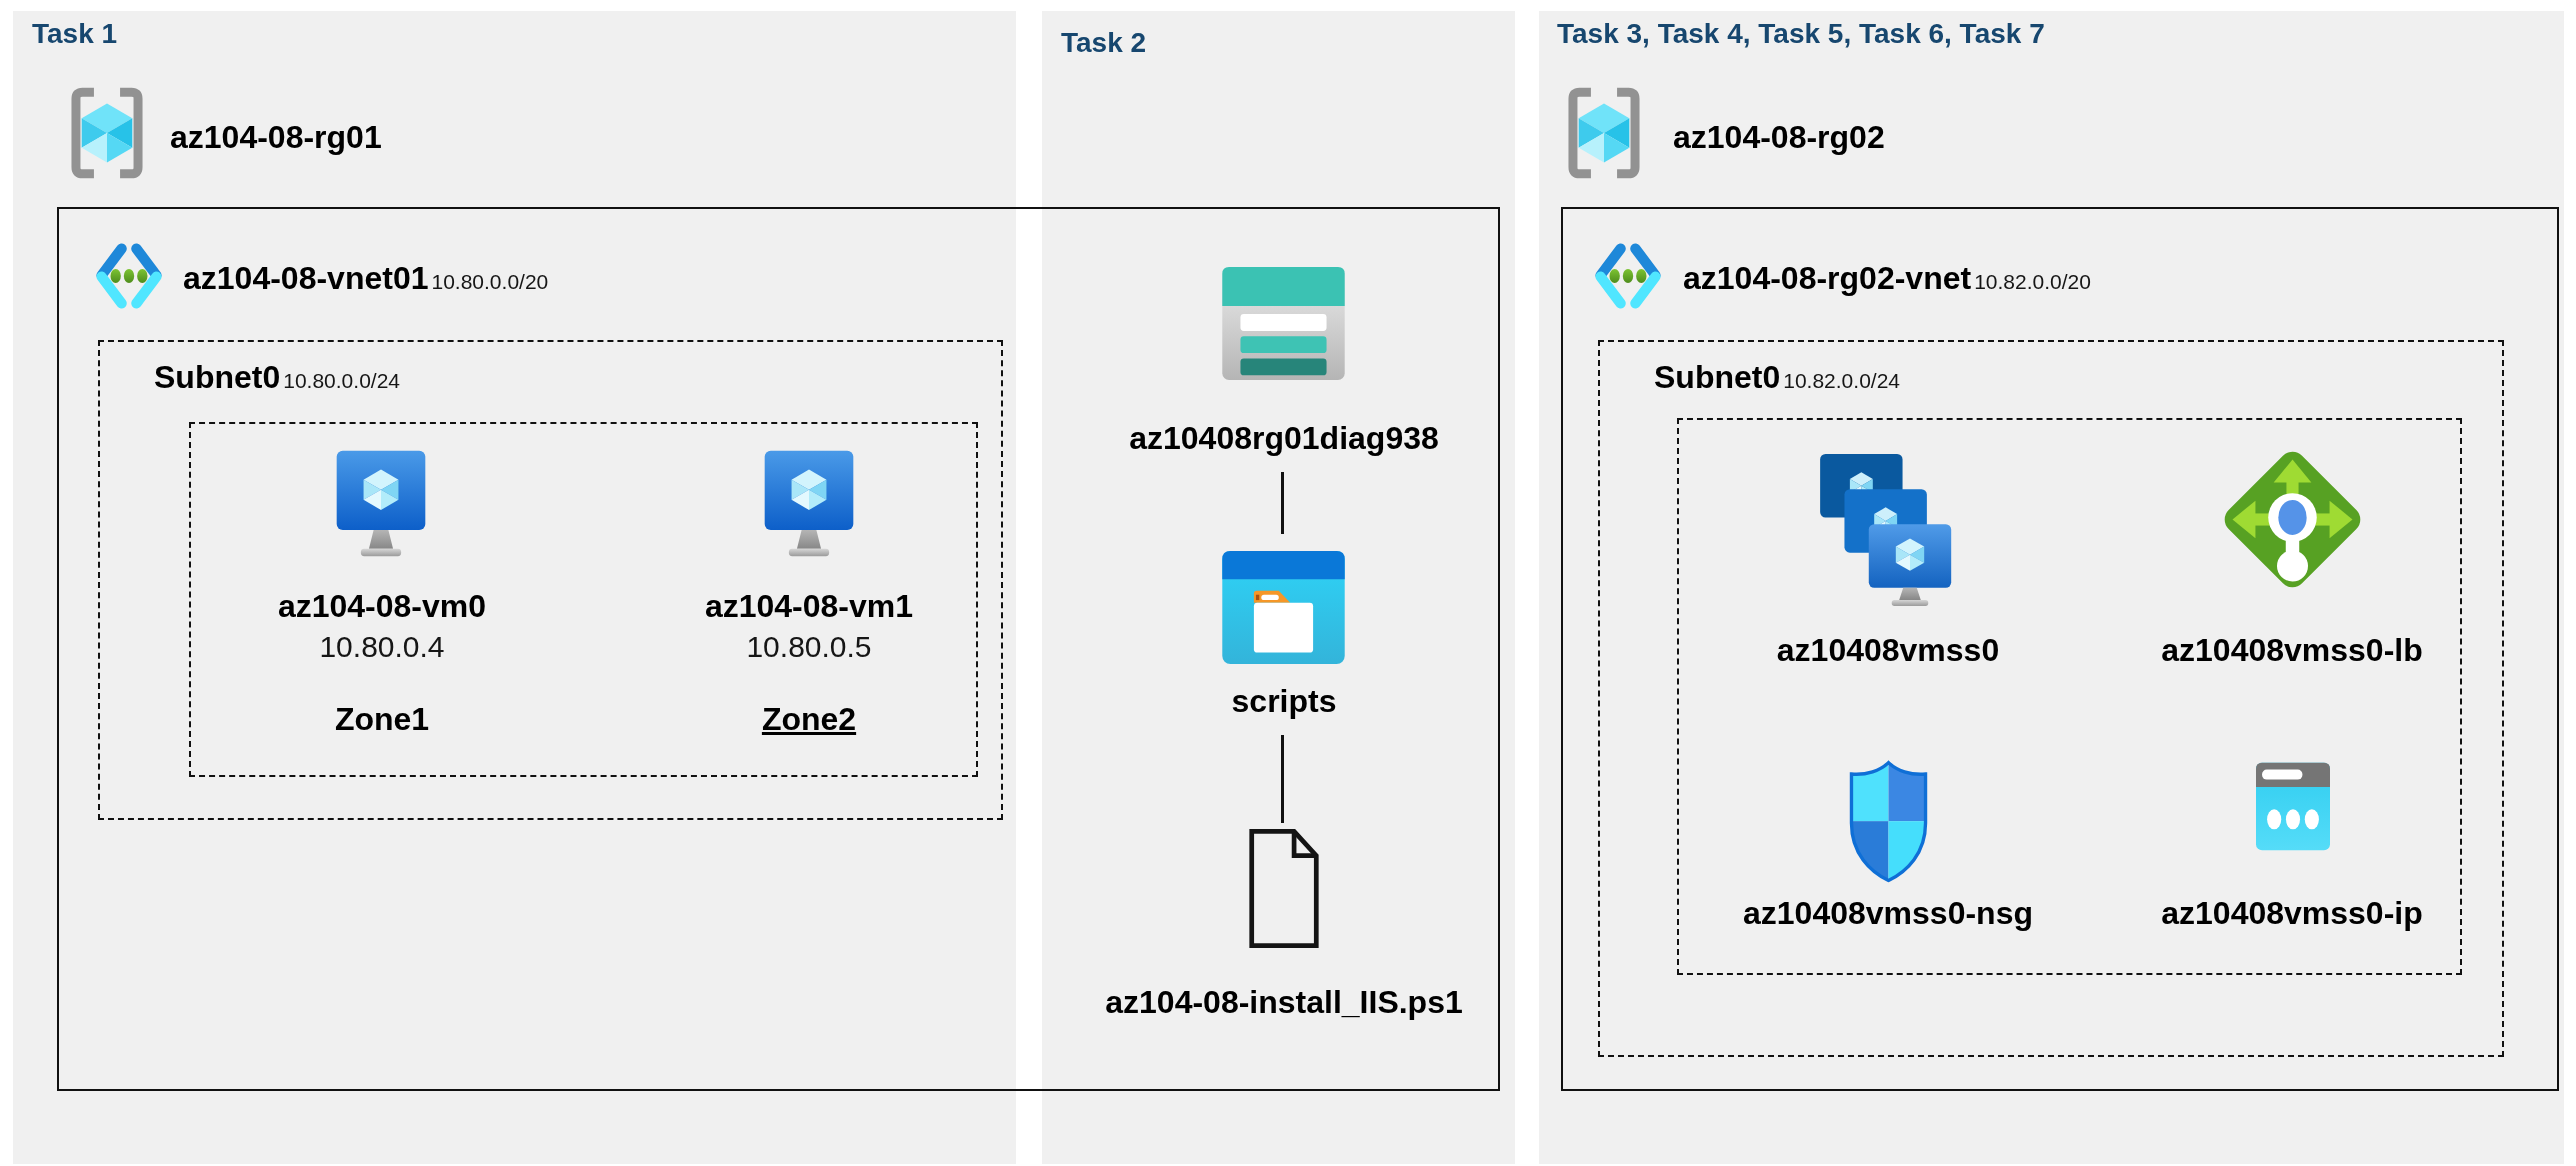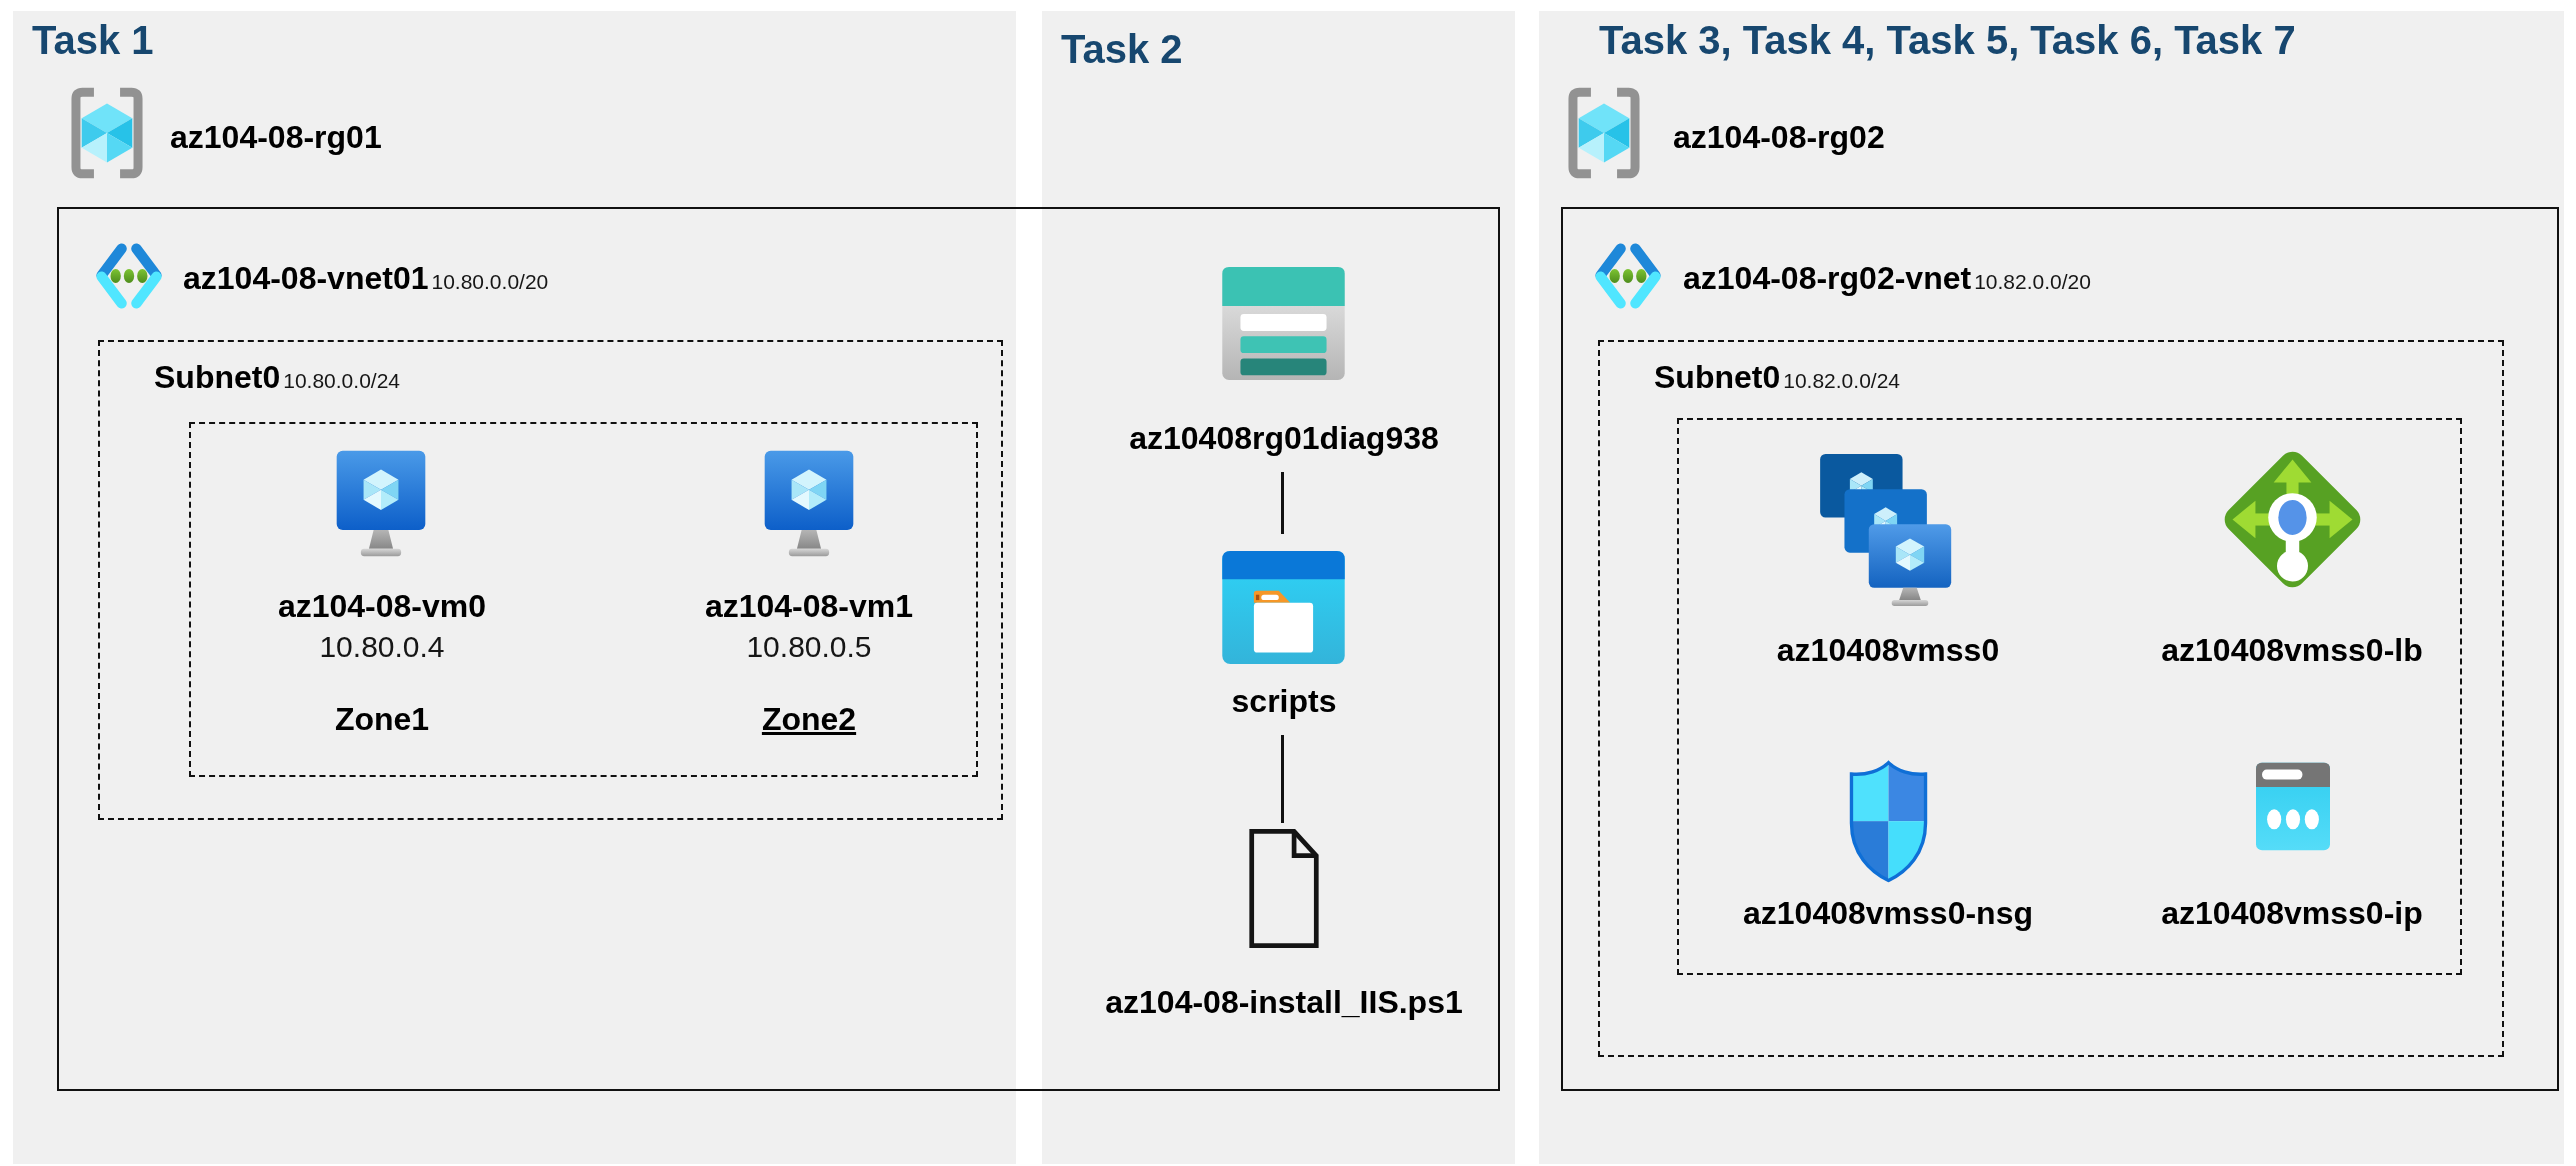--- a/index.html
+++ b/index.html
@@ -5,21 +5,21 @@
   html,body{margin:0;padding:0;background:#fff;}
   #stage{
     position:relative;
     width:2576px;height:1166px;
     background:#ffffff;
     font-family:"Liberation Sans","DejaVu Sans",sans-serif;
     overflow:hidden;
   }
   .panel{position:absolute;top:10.8px;height:1153px;background:#f0f0f0;}
   .task-header{
-    position:absolute;color:#17476f;font-weight:700;font-size:40px;
+    position:absolute;color:#17476f;font-weight:700;font-size:28px;
     white-space:nowrap;letter-spacing:0px;
   }
   .blackbox{position:absolute;border:2.7px solid #111;background:transparent;}
   .dashbox{position:absolute;border:2px dashed #111;}
   .lbl{position:absolute;color:#000;white-space:nowrap;}
   .lbl.bold{font-weight:700;font-size:32px;}
   .lbl.light{font-weight:400;font-size:30px;color:#161616;}
   .lbl.center{transform:translateX(-50%);}
   .duo .name{font-weight:700;font-size:32px;color:#000;margin-top:40px;}
   .duo .cidr{font-weight:400;font-size:21px;color:#161616;}
@@ -70,21 +70,21 @@
       </clipPath>
     </defs>
   </svg>
 
   <div class="panel" style="left:13px;width:1003px;"></div>
   <div class="panel" style="left:1042px;width:473px;"></div>
   <div class="panel" style="left:1539px;width:1025px;"></div>
 
   <div class="task-header" style="left:32px;top:17.5px;">Task 1</div>
   <div class="task-header" style="left:1061px;top:27px;">Task 2</div>
-  <div class="task-header" style="left:1557px;top:17.5px;margin-left:42px;">Task 3, Task 4, Task 5, Task 6, Task 7</div>
+  <div class="task-header" style="left:1557px;top:17.5px;">Task 3, Task 4, Task 5, Task 6, Task 7</div>
 
   <svg class="icon" style="left:66px;top:84px;" width="82" height="98" viewBox="0 0 100 120">
     <path d="M34,10 H20 Q12,10 12,18 V102 Q12,110 20,110 H34" fill="none" stroke="#929292" stroke-width="11"></path>
     <path d="M66,10 H80 Q88,10 88,18 V102 Q88,110 80,110 H66" fill="none" stroke="#929292" stroke-width="11"></path>
     <polygon points="50,24 81,42 50,60 19,42" fill="#70e3f9"></polygon>
     <polygon points="19,42 50,60 19,78" fill="#3ecbed"></polygon>
     <polygon points="19,78 50,60 50,96" fill="#b7f1fc"></polygon>
     <polygon points="81,42 50,60 81,78" fill="#27c2e8"></polygon>
     <polygon points="81,78 50,60 50,96" fill="#55d8f4"></polygon>
   </svg>

